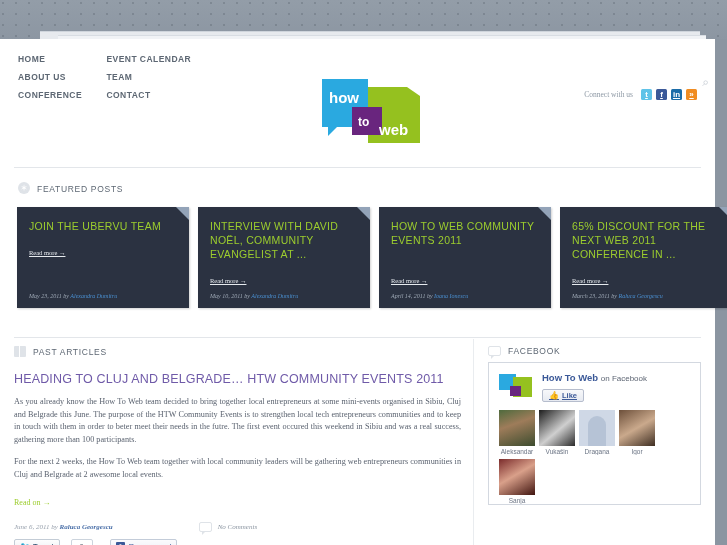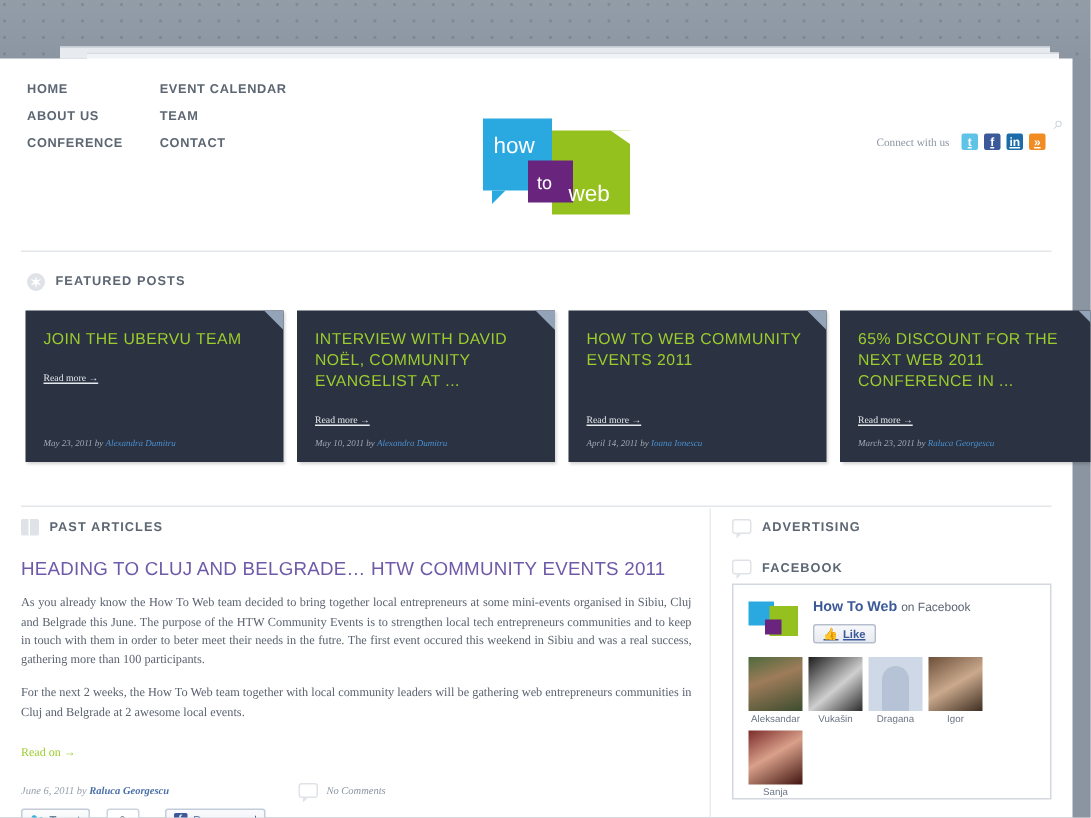--- a/index.html
+++ b/index.html
@@ -50,41 +50,41 @@
   .lg-green {
     position:absolute; left:46px; top:8px; width:52px; height:56px; background:#95c11f;
   }
   .lg-green-notch {
     position:absolute; left:85px; top:8px; width:0; height:0;
     border-right:13px solid #fff; border-bottom:9px solid transparent;
   }
   .lg-purple {
     position:absolute; left:30px; top:28px; width:30px; height:28px; background:#69257e;
   }
-  .lg-t { position:absolute; font-weight:normal; color:#fff; font-family:"Liberation Sans", sans-serif; }
+  .lg-t { position:absolute; font-weight:bold; color:#fff; font-family:"Liberation Sans", sans-serif; }
   .lg-how { left:7px; top:10px; font-size:15px; }
   .lg-to  { left:36px; top:36px; font-size:12px; }
   .lg-web { left:57px; top:42px; font-size:15px; }
 
   
   .connect { position:absolute; right:18px; top:50px; display:flex; align-items:center; gap:4px;}
   .connect-label { font-family:"Liberation Serif", serif; font-size:7.5px; color:#8d98a4; margin-right:4px;}
   .sicon { width:11px; height:11px; border-radius:1.5px; display:inline-block; position:relative;
            font-size:8px; color:#fff; text-align:center; line-height:11px; font-weight:bold;}
   .si-tw { background:#5fc3e8; }
   .si-fb { background:#3b5998; }
   .si-in { background:#1b6ca8; }
   .si-rss{ background:#f08c21; }
   .search-glyph {
     position:absolute; right:6px; top:36px; color:#c8ced5; font-size:12px;
   }
   .header-rule { position:absolute; left:14px; top:128px; width:687px; border-top:1px solid #e3e6ea; }
 
   
-  .sec-head { display:flex; align-items:flex-start; gap:7px;font-weight:bold; }
+  .sec-head { display:flex; align-items:flex-end; gap:7px; }
   .sec-title { font-size:8.5px; letter-spacing:.7px; color:#5d6773; }
   .ico-star {
     width:12px; height:12px; border-radius:50%; background:#dfe3e8; position:relative; flex:0 0 auto;
   }
   .ico-star:after {
     content:"✶"; position:absolute; left:0; top:0; width:12px; height:12px;
     font-size:9px; line-height:12px; text-align:center; color:#fff;
   }
   .ico-doc {
     width:12px; height:11px; background:#dfe3e8; flex:0 0 auto; position:relative; border-radius:1px;
@@ -353,24 +353,20 @@
     </a>
     <span class="tweet-count">0</span>
     <a href="#" class="btn-recommend">
       <span class="fb-sq">f</span>
       <span>Recommend</span>
     </a>
   </div>
 
   <div class="col-right">
 
-    <div class="sec-head side-head">
-      <span class="ico-bubble"></span>
-      <span class="sec-title">ADVERTISING</span>
-    </div>
 
     <div class="sec-head">
       <span class="ico-bubble"></span>
       <span class="sec-title">FACEBOOK</span>
     </div>
 
     <div class="fb-widget">
       <div class="fb-top">
         <div class="fb-avatar">
           <span class="fa-blue"></span>

